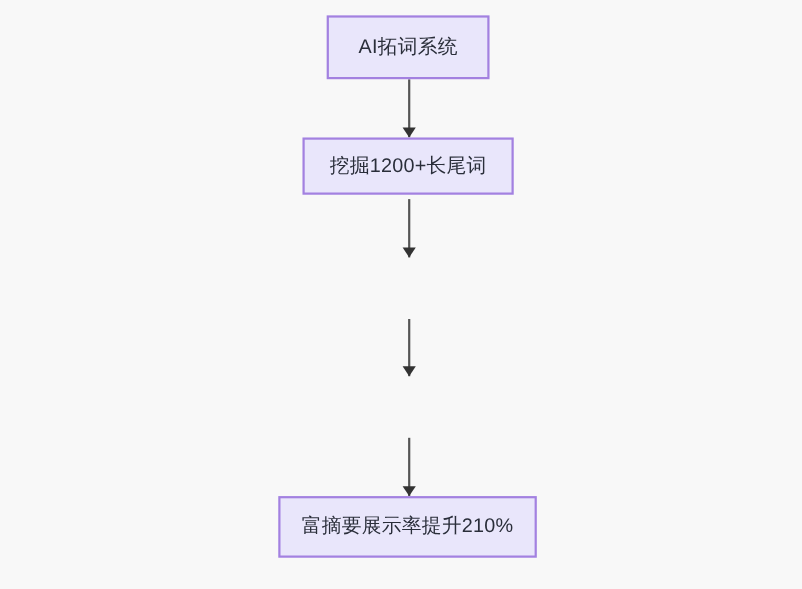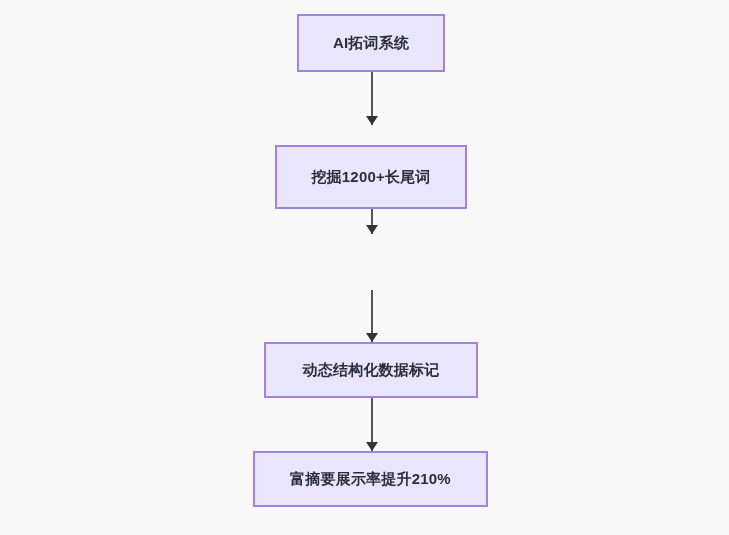--- a/index.html
+++ b/index.html
@@ -22,27 +22,26 @@
     position: absolute;
     box-sizing: border-box;
     display: flex;
     align-items: center;
     justify-content: center;
     background: #e9e6fb;
     border: 2px solid #a381e0;
     border-radius: 0;
   }
   .node-label {
-    font-size: 15px;
+    font-size: 18px;
     line-height: 1.2;
     color: #2a2e3a;
     letter-spacing: 0.2px;
     white-space: nowrap;
     font-family: "Liberation Sans", "DejaVu Sans", sans-serif;
-    font-weight: bold;
   }
   .edge {
     position: absolute;
   }
   .edge-line {
     position: absolute;
     width: 2px;
     background: #555555;
     left: 0;
     top: 0;
@@ -75,23 +74,20 @@
     <div class="edge-arrow" style="top: 43px; border-top-color: rgb(51, 51, 51);"></div>
   </div>
   <div class="edge" id="edge-3" style="left: 371px; top: 398px; width: 2px; height: 53px;">
     <div class="edge-line" style="height: 53px; background: rgb(85, 85, 85);"></div>
     <div class="edge-arrow" style="top: 44px; border-top-color: rgb(51, 51, 51);"></div>
   </div>
 
   <div class="node" id="node-0" style="left: 297px; top: 14px; width: 148px; height: 58px; background: rgb(233, 230, 251); border-color: rgb(163, 129, 224);">
     <span class="node-label" style="color: rgb(42, 46, 58);">AI拓词系统</span>
   </div>
-  <div class="node" id="node-1" style="left: 275px; top: 125px; width: 192px; height: 64px; background: rgb(233, 230, 251); border-color: rgb(163, 129, 224); margin-top: 20px;">
+  <div class="node" id="node-1" style="left: 275px; top: 125px; width: 192px; height: 52px; background: rgb(233, 230, 251); border-color: rgb(163, 129, 224);">
     <span class="node-label" style="color: rgb(42, 46, 58);">挖掘1200+长尾词</span>
-  </div>
-  <div class="node" id="node-3" style="left: 264px; top: 342px; width: 214px; height: 56px; background: rgb(233, 230, 251); border-color: rgb(163, 129, 224);">
-    <span class="node-label" style="color: rgb(42, 46, 58);">动态结构化数据标记</span>
   </div>
   <div class="node" id="node-4" style="left: 253px; top: 451px; width: 235px; height: 56px; background: rgb(233, 230, 251); border-color: rgb(163, 129, 224);">
     <span class="node-label" style="color: rgb(42, 46, 58);">富摘要展示率提升210%</span>
   </div>
 
 </div>
 
 </body></html>

